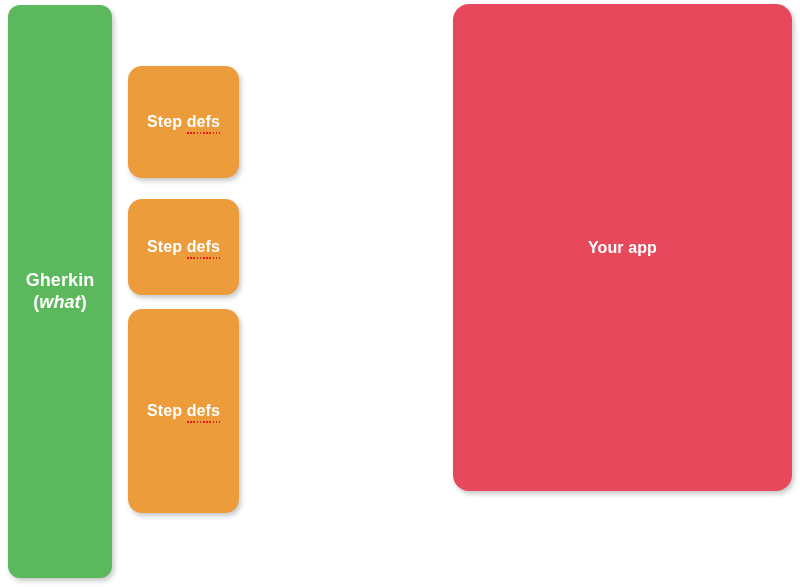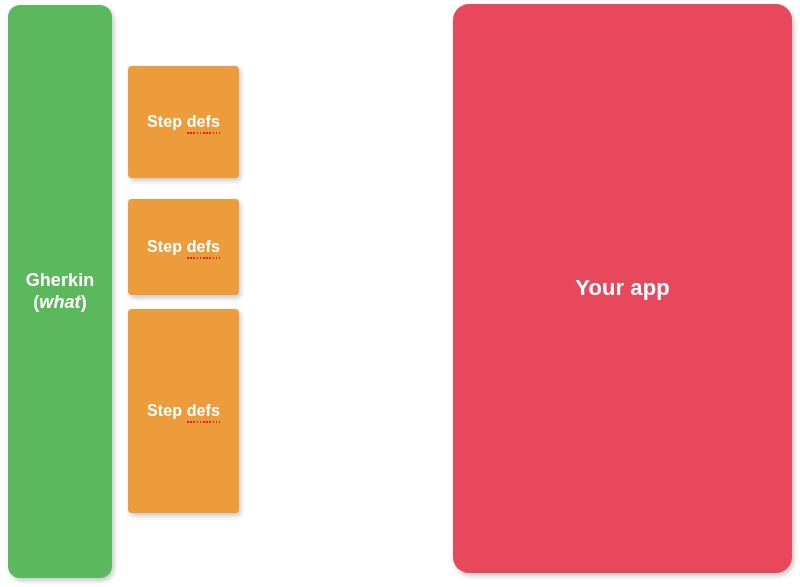--- a/index.html
+++ b/index.html
@@ -19,21 +19,21 @@
     overflow: hidden;
   }
   .box {
     position: absolute;
     box-sizing: border-box;
     display: flex;
     align-items: center;
     justify-content: center;
     text-align: center;
     color: #ffffff;
-    border-radius: 4px;
+    border-radius: 14px;
     box-shadow: 2px 3px 5px rgba(0,0,0,0.22);
     user-select: none;
   }
   .box-label {
     font-weight: bold;
     line-height: 1.22;
     letter-spacing: 0.1px;
     white-space: nowrap;
   }
   .line2 {
@@ -61,21 +61,21 @@
       rgba(224,32,32,0) 1.6px, rgba(224,32,32,0) 3.2px
     );
   }
 
   
   #box-gherkin  { left: 8px;   top: 5px;   width: 104px; height: 573px; font-size: 18px; border-radius: 12px; }
   #box-stepdefs-1 { left: 128px; top: 66px;  width: 111px; height: 112px; font-size: 16px; }
   #box-stepdefs-2 { left: 128px; top: 199px; width: 111px; height: 96px;  font-size: 16px; }
   #box-stepdefs-3 { left: 128px; top: 309px; width: 111px; height: 204px; font-size: 16px; }
   #box-driver   { left: 251px; top: 186px; width: 187px; height: 207px; font-size: 18px; border-radius: 18px; }
-  #box-yourapp  { left: 453px; top: 4px;   width: 339px; height: 569px; font-size: 22px; border-radius: 16px; }
+  #box-yourapp  { left: 453px; top: 4px;   width: 339px; height: 487px; font-size: 16px; border-radius: 16px; }
 </style>
 </head>
 <body>
 
 <div id="canvas" style="background: rgb(255, 255, 255);">
 
   <div class="box" id="box-gherkin" style="background-color: rgb(92, 184, 92); color: rgb(255, 255, 255);">
     <span class="box-label">
       <span>Gherkin</span>
       <span class="line2"><span>(</span><span class="ital">what</span><span>)</span></span>

